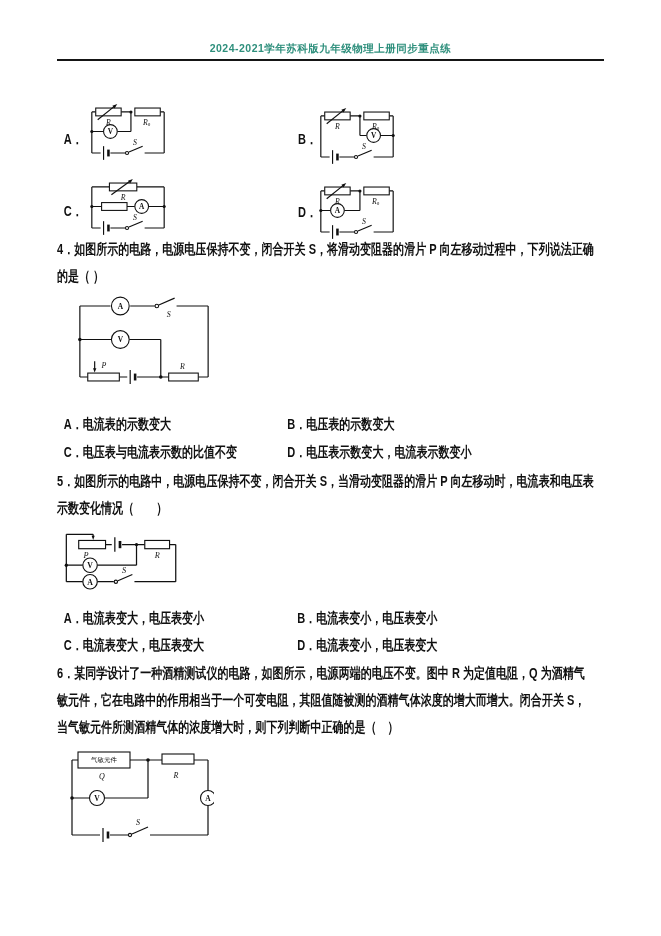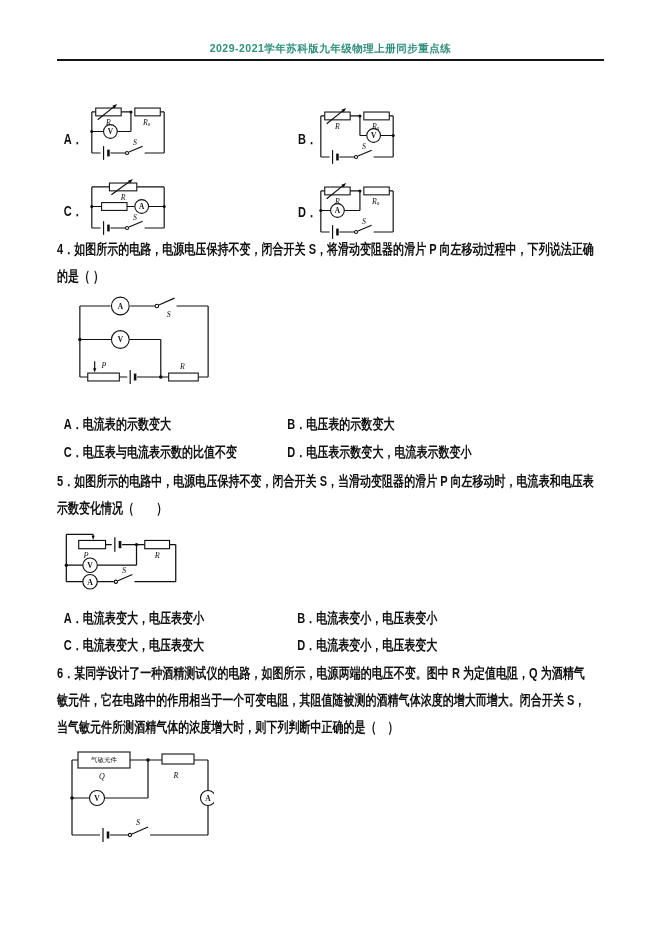--- a/index.html
+++ b/index.html
@@ -30,21 +30,21 @@
   .wire { stroke:#101010; stroke-width:1.2; fill:none; }
   .comp { stroke:#101010; stroke-width:1.1; fill:#ffffff; }
   .dot  { fill:#101010; stroke:none; }
   .arr  { fill:#101010; stroke:none; }
 </style>
 </head>
 <body>
 
 <div class="page">
 
-  <div class="doc-header">2029-2021学年苏科版九年级物理上册同步重点练</div>
+  <div class="doc-header">2024-2021学年苏科版九年级物理上册同步重点练</div>
   <div class="header-rule"></div>
 
   <svg class="csvg" style="left:84px;top:102px" width="88" height="59" viewBox="0 0 90 60">
     <path class="wire" d="M8,10 H12 M38,10 H48 M78,10 H82 M8,10 V52 M82,10 V52 M8,52 H17 M27,52 H42 M62,52 H82 M8,30 H20 M34,30 H48 M48,30 V10"></path>
     <rect class="comp" x="12" y="6" width="26" height="8"></rect>
     <line class="wire" x1="14" y1="18" x2="32" y2="3.5"></line>
     <polygon class="arr" points="34,2 31.2,6.5 29,3.7"></polygon>
     <text class="lbl" x="25" y="23" text-anchor="middle">R</text>
     <rect class="comp" x="52" y="6" width="26" height="8"></rect>
     <text class="lbl" x="64" y="23" text-anchor="middle"><tspan>R</tspan><tspan dy="1.5" font-size="5">0</tspan></text>

